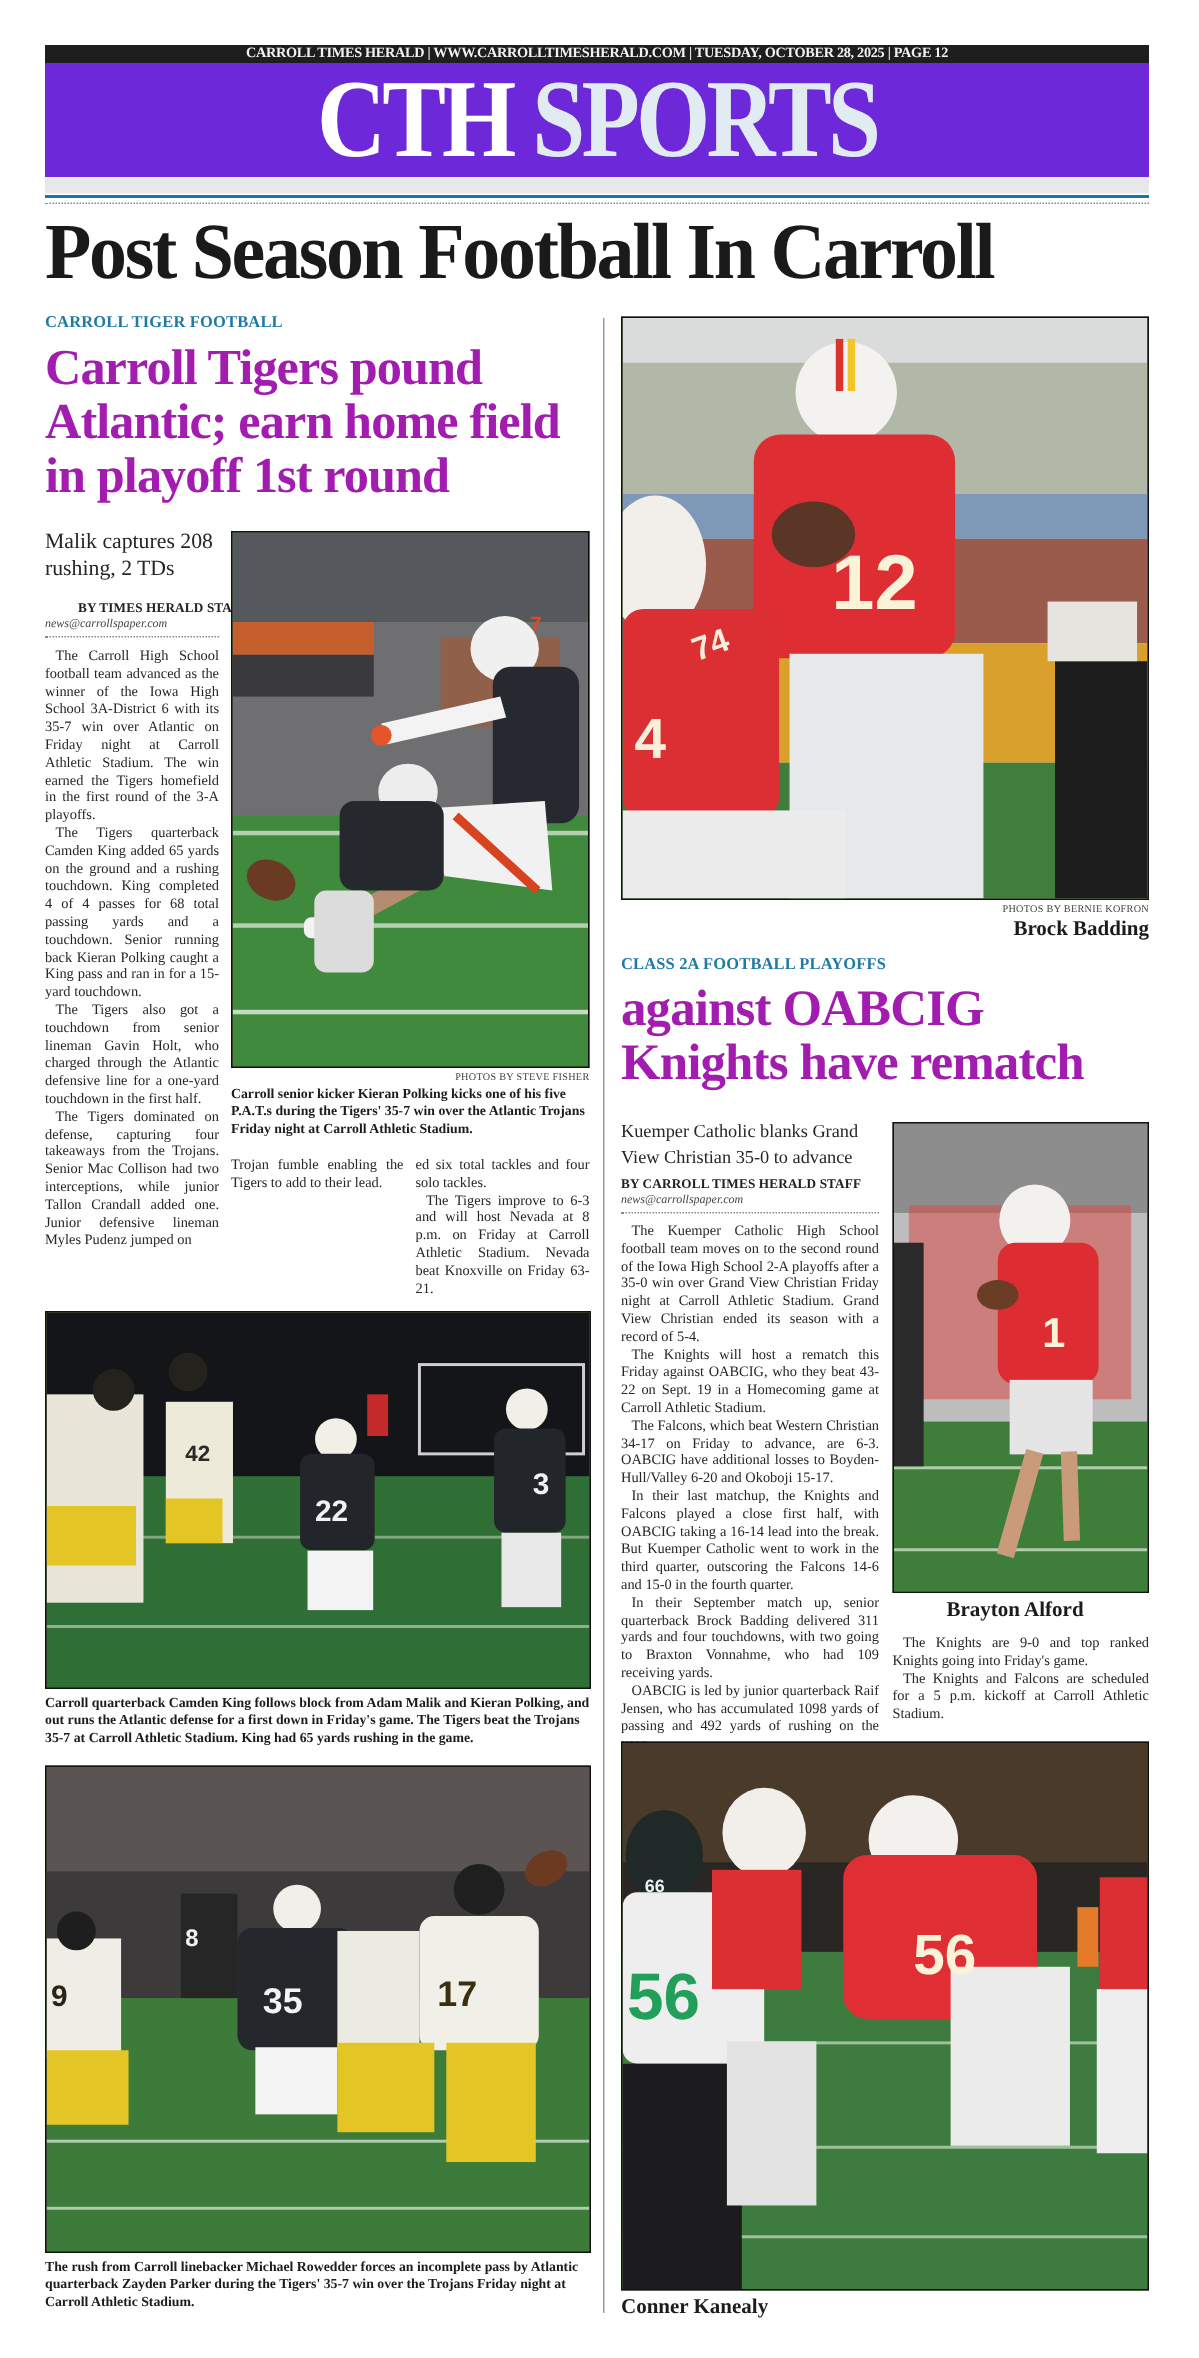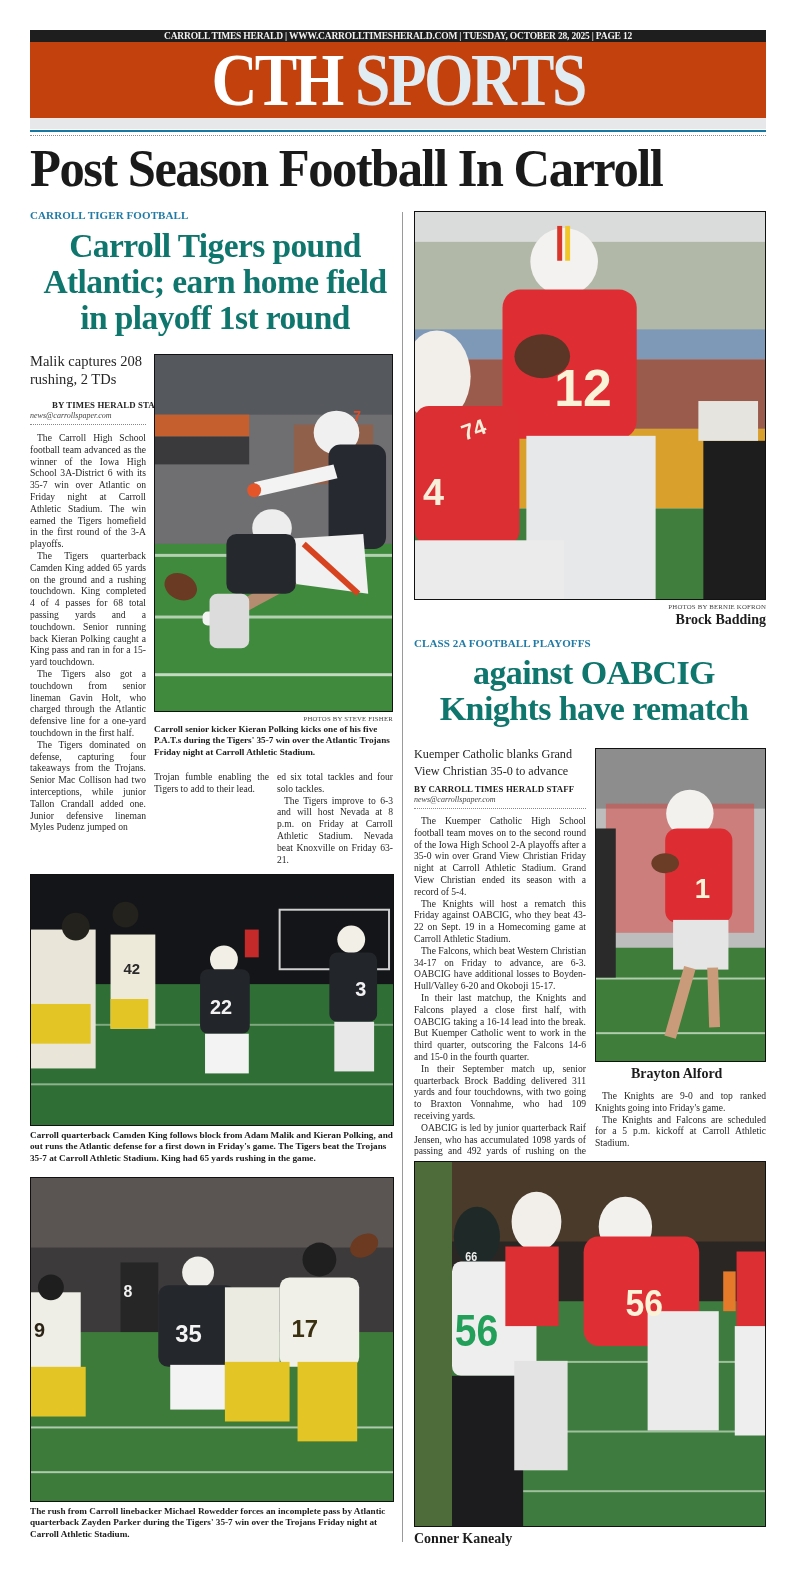--- a/index.html
+++ b/index.html
@@ -4,34 +4,34 @@
 <style>
   * { box-sizing: border-box; margin: 0; padding: 0; }
   html, body { width: 799px; height: 1572px; background: #ffffff; overflow: hidden; }
   body { position: relative; font-family: "Liberation Serif", "DejaVu Serif", serif; color: #1c1c1c; }
 
   .abs { position: absolute; }
 
   
   .topbar { left: 30px; top: 30px; width: 736px; height: 12px; background: #1e1e1e; color: #f2f2f2;
     font-size: 9.5px; font-weight: bold; text-align: center; line-height: 12px; letter-spacing: -0.2px; }
-  .bluebar { left: 30px; top: 42px; width: 736px; height: 76px; background: #c2410c; text-align: center; }
+  .bluebar { left: 30px; top: 42px; width: 736px; height: 76px; background: #6d28d9; text-align: center; }
   .bluebar .title { font-size: 74px; font-weight: bold; line-height: 76px; letter-spacing: -3px;
     transform: scaleX(0.86); display: inline-block; }
   .bluebar .t1 { color: #ffffff; }
   .bluebar .t2 { color: #e1ebf2; }
   .greybar { left: 30px; top: 118px; width: 736px; height: 11px; background: #e6e8ea; }
   .rule-blue { left: 30px; top: 130px; width: 736px; height: 2px; background: #1777a3; }
   .rule-dots { left: 30px; top: 135px; width: 736px; border-top: 1px dotted #8a8a8a; }
 
   .page-headline { left: 30px; top: 138px; width: 740px; font-size: 53px; font-weight: bold; letter-spacing: -1.6px;
     line-height: 60px; color: #1a1a1a; transform: scaleX(0.955); transform-origin: left; white-space: nowrap; }
 
   .kicker { font-family: "Liberation Serif", serif; font-weight: bold; color: #1f7aa5; font-size: 11px; letter-spacing: 0.1px; }
-  .headline { font-weight: bold; color: #0f766e; letter-spacing: -0.6px; text-align: center; }
+  .headline { font-weight: bold; color: #a21caf; letter-spacing: -0.6px; }
   .deck { font-size: 14.5px; line-height: 18px; color: #262626; }
   .byline { font-size: 8.8px; font-weight: bold; letter-spacing: 0.1px; color: #222; }
   .email { font-size: 8px; font-style: italic; color: #444; }
   .dotsep { border-top: 1px dotted #888; }
   .body { font-size: 9.6px; line-height: 11.8px; text-align: justify; color: #262626; hyphens: auto; }
   .body p { text-indent: 7px; }
   .caption { font-size: 9.2px; line-height: 11.4px; font-weight: bold; color: #1c1c1c; }
   .credit { font-size: 6.8px; color: #444; text-align: right; letter-spacing: 0.2px; }
   .nameline { font-size: 14px; font-weight: bold; color: #1c1c1c; }
 
@@ -250,21 +250,21 @@
     <text x="100" y="150" font-size="28" font-weight="bold" fill="#fbf3d8" font-family="Liberation Sans, sans-serif">1</text>
   </svg>
 </div>
 <div class="abs nameline" style="left:595px; top:1066px;margin-left:36px;">Brayton Alford</div>
 
 <div class="abs body" style="left:595px; top:1090px; width:171px;">
   <p>The Knights are 9-0 and top ranked Knights going into Friday's game.</p>
   <p>The Knights and Falcons are scheduled for a 5 p.m. kickoff at Carroll Athletic Stadium.</p>
 </div>
 
-<div class="abs photo" style="left:414px; top:1161px; width:352px; height:366px;padding-left:37px;">
+<div class="abs photo" style="left:414px; top:1161px; width:352px; height:366px;">
   <svg viewBox="0 0 352 366" preserveAspectRatio="none">
     <rect width="352" height="366" fill="#2a2624"></rect>
     <rect y="0" width="352" height="80" fill="#4a3a2a"></rect>
     <rect y="140" width="352" height="226" fill="#3d7c3e"></rect>
     <rect y="200" width="352" height="2" fill="#e1eddd" opacity="0.6"></rect>
     <rect y="270" width="352" height="2" fill="#e1eddd" opacity="0.6"></rect>
     <rect y="330" width="352" height="2" fill="#e1eddd" opacity="0.6"></rect>
     <rect x="305" y="110" width="14" height="40" fill="#e57a2a"></rect>
 
     <ellipse cx="28" cy="75" rx="26" ry="30" fill="#1f2a28"></ellipse>

